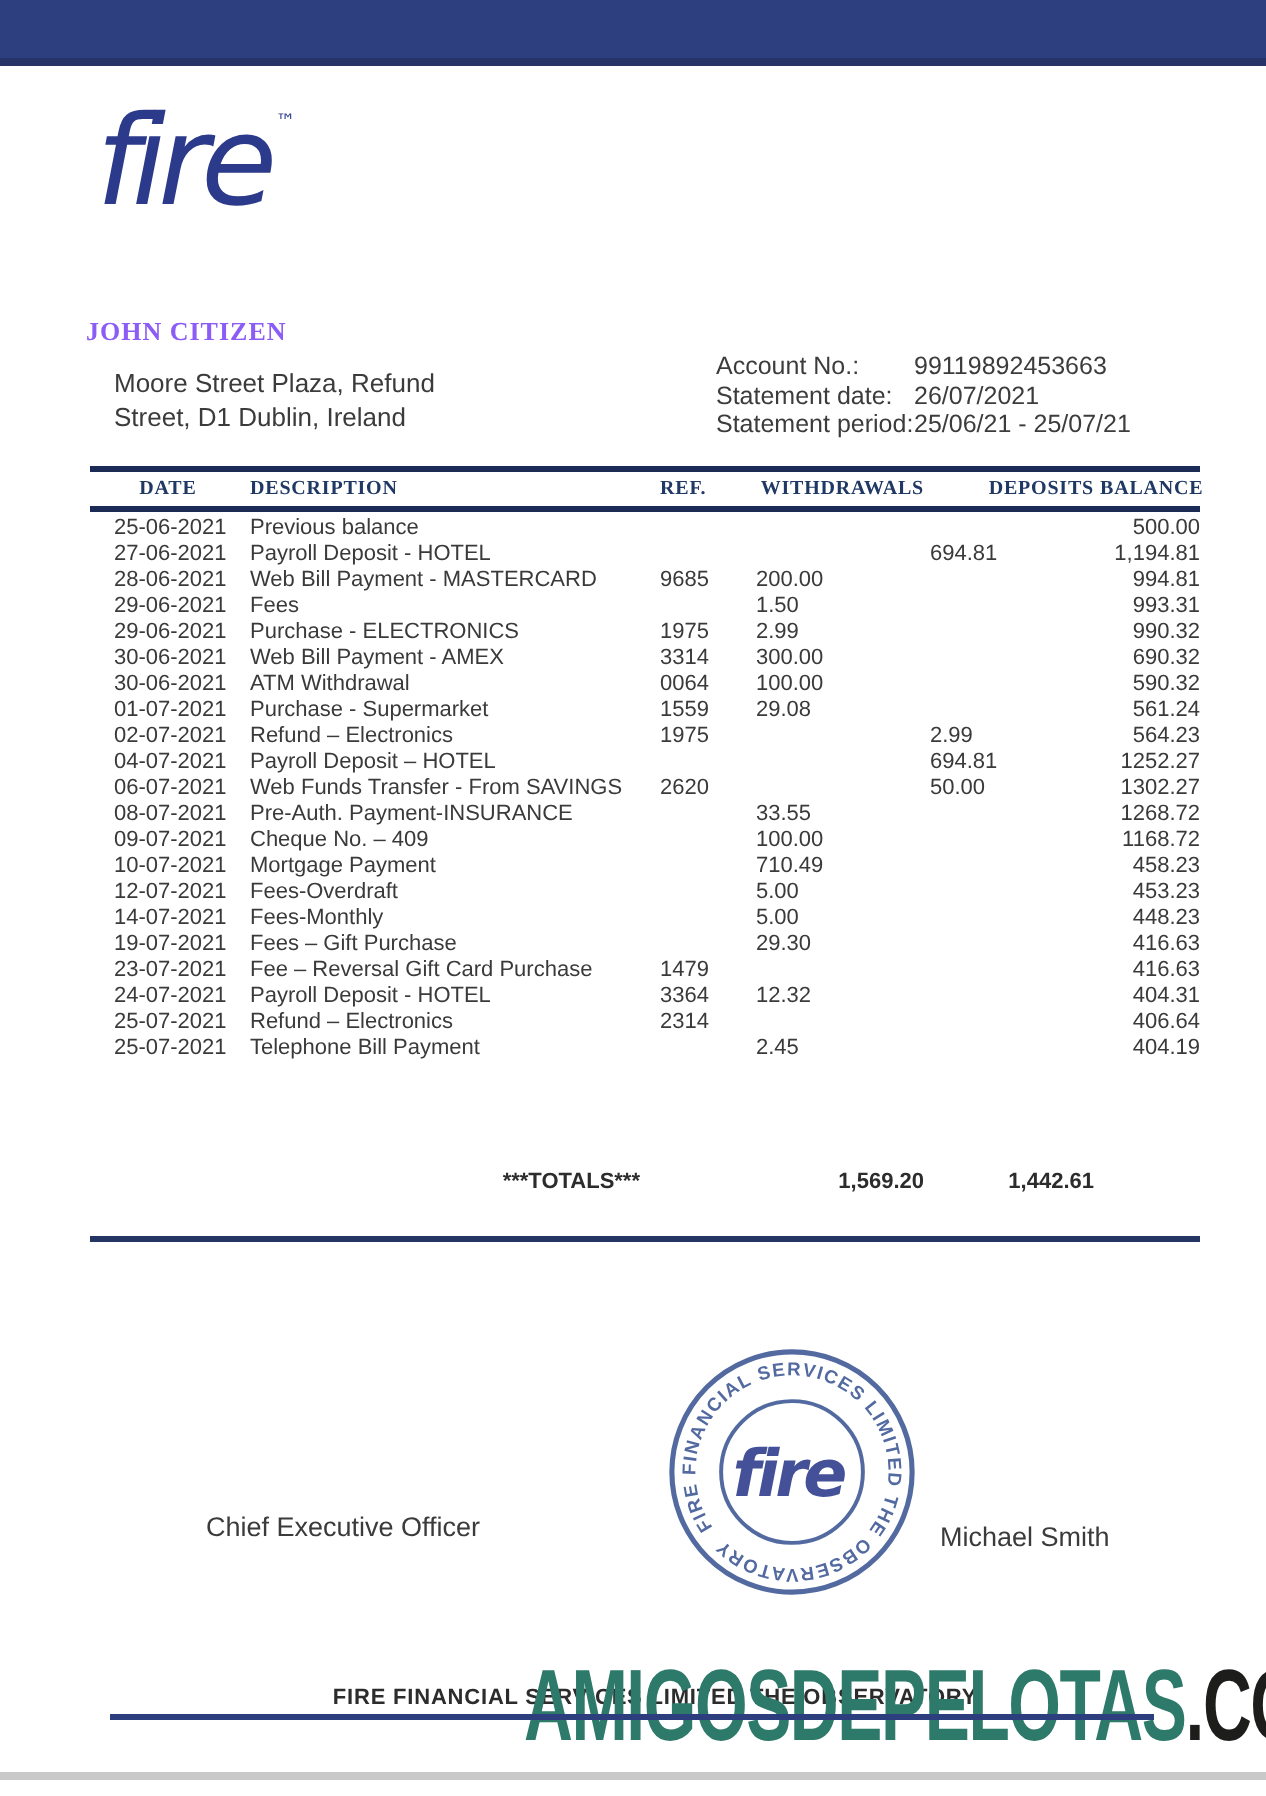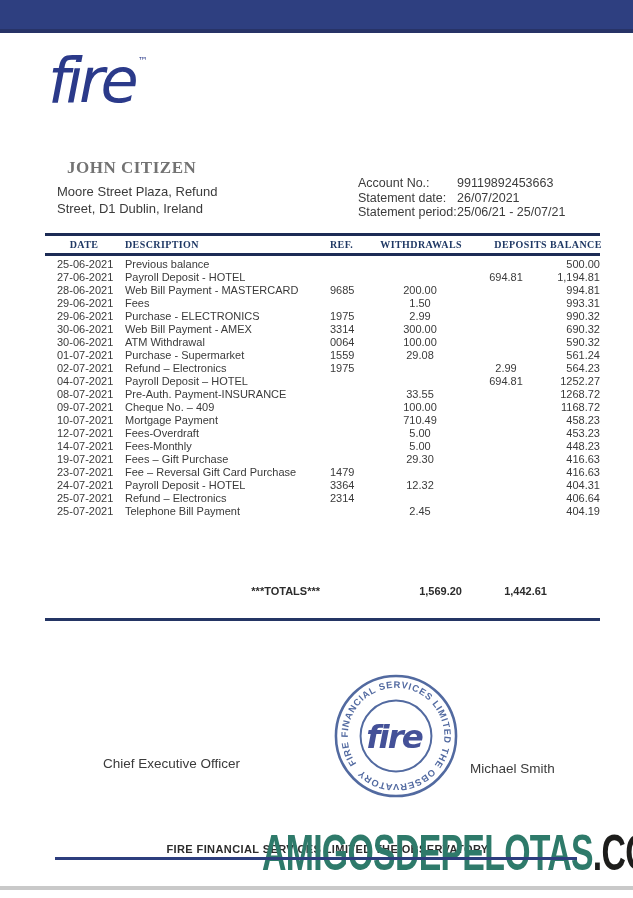--- a/index.html
+++ b/index.html
@@ -8,23 +8,23 @@
   .page { position:relative; width:633px; height:898px; background:#ffffff; overflow:hidden; }
 
   .topbar { position:absolute; top:0; left:0; width:633px; height:33px;
             background:#2e3f80; border-bottom:4px solid #273367; }
 
   .logo { position:absolute; left:48px; top:50px;
           font-family:"DejaVu Sans", sans-serif; font-weight:normal; font-style:italic;
           font-size:62px; color:#2b3a8a; letter-spacing:-4px; line-height:1; }
   .logo .tm { font-size:10px; vertical-align:38px; letter-spacing:0; margin-left:3px; }
 
-  .cust-name { position:absolute; left:67px; top:158px;
+  .cust-name { position:absolute; left:43px; top:158px;
                font-family:"Liberation Serif", serif; font-weight:bold;
-               font-size:17px; color:#737373; letter-spacing:0.5px; }
+               font-size:13px; color:#8b5cf6; letter-spacing:0.5px; }
   .cust-addr { position:absolute; left:57px; top:183px; font-size:13px;
                color:#3b3b3b; line-height:17px; }
 
   .acct { position:absolute; left:358px; top:176px; font-size:12.5px; color:#3c3c3c; }
   .acct-row { display:flex; line-height:14.5px; }
   .acct-label { width:99px; }
 
   .stmt-table { position:absolute; left:45px; top:233px; width:555px;
                 border-collapse:collapse; table-layout:fixed;
                 border-top:3px solid #1c2b55; }
@@ -36,21 +36,21 @@
   .th-desc { text-align:left; padding-left:2px !important; }
   .th-ref  { text-align:left; padding-left:10px !important; }
   .th-wd, .th-dep { text-align:right; padding-right:3px !important; }
   .th-bal  { text-align:center; padding-right:0 !important;margin-top:32px; }
   .stmt-table td { font-size:11px; color:#3a3a3a; height:13px; line-height:13px;
                    white-space:nowrap; overflow:visible; padding:0; }
   .stmt-table tbody tr:first-child td { padding-top:2px; }
   td.c-date { padding-left:12px; }
   td.c-desc { padding-left:2px; }
   td.c-ref  { padding-left:10px; }
-  td.c-wd, td.c-dep { text-align:center; padding-right:3px; }
+  td.c-wd, td.c-dep { text-align:left; padding-right:3px; }
   td.c-bal  { text-align:right; }
 
   .totals { position:absolute; top:585px; left:0; width:633px; height:14px;
             font-size:11px; font-weight:bold; color:#2c2c2c; }
   .totals span { position:absolute; display:block; text-align:right; }
   .totals .t-label { left:200px; width:120px; }
   .totals .t-wd    { left:360px; width:102px; }
   .totals .t-dep   { left:465px; width:82px; }
 
   .table-endline { position:absolute; left:45px; top:618px; width:555px; height:3px;
@@ -209,20 +209,28 @@
 
     <tr>
       <td class="c-date">04-07-2021</td>
       <td class="c-desc">Payroll Deposit – HOTEL</td>
       <td class="c-ref"></td>
       <td class="c-wd"></td>
       <td class="c-dep">694.81</td>
       <td class="c-bal">1252.27</td>
     </tr>
 
+    <tr>
+      <td class="c-date">06-07-2021</td>
+      <td class="c-desc">Web Funds Transfer - From SAVINGS</td>
+      <td class="c-ref">2620</td>
+      <td class="c-wd"></td>
+      <td class="c-dep">50.00</td>
+      <td class="c-bal">1302.27</td>
+    </tr>
 
     <tr>
       <td class="c-date">08-07-2021</td>
       <td class="c-desc">Pre-Auth. Payment-INSURANCE</td>
       <td class="c-ref"></td>
       <td class="c-wd">33.55</td>
       <td class="c-dep"></td>
       <td class="c-bal">1268.72</td>
     </tr>
 

